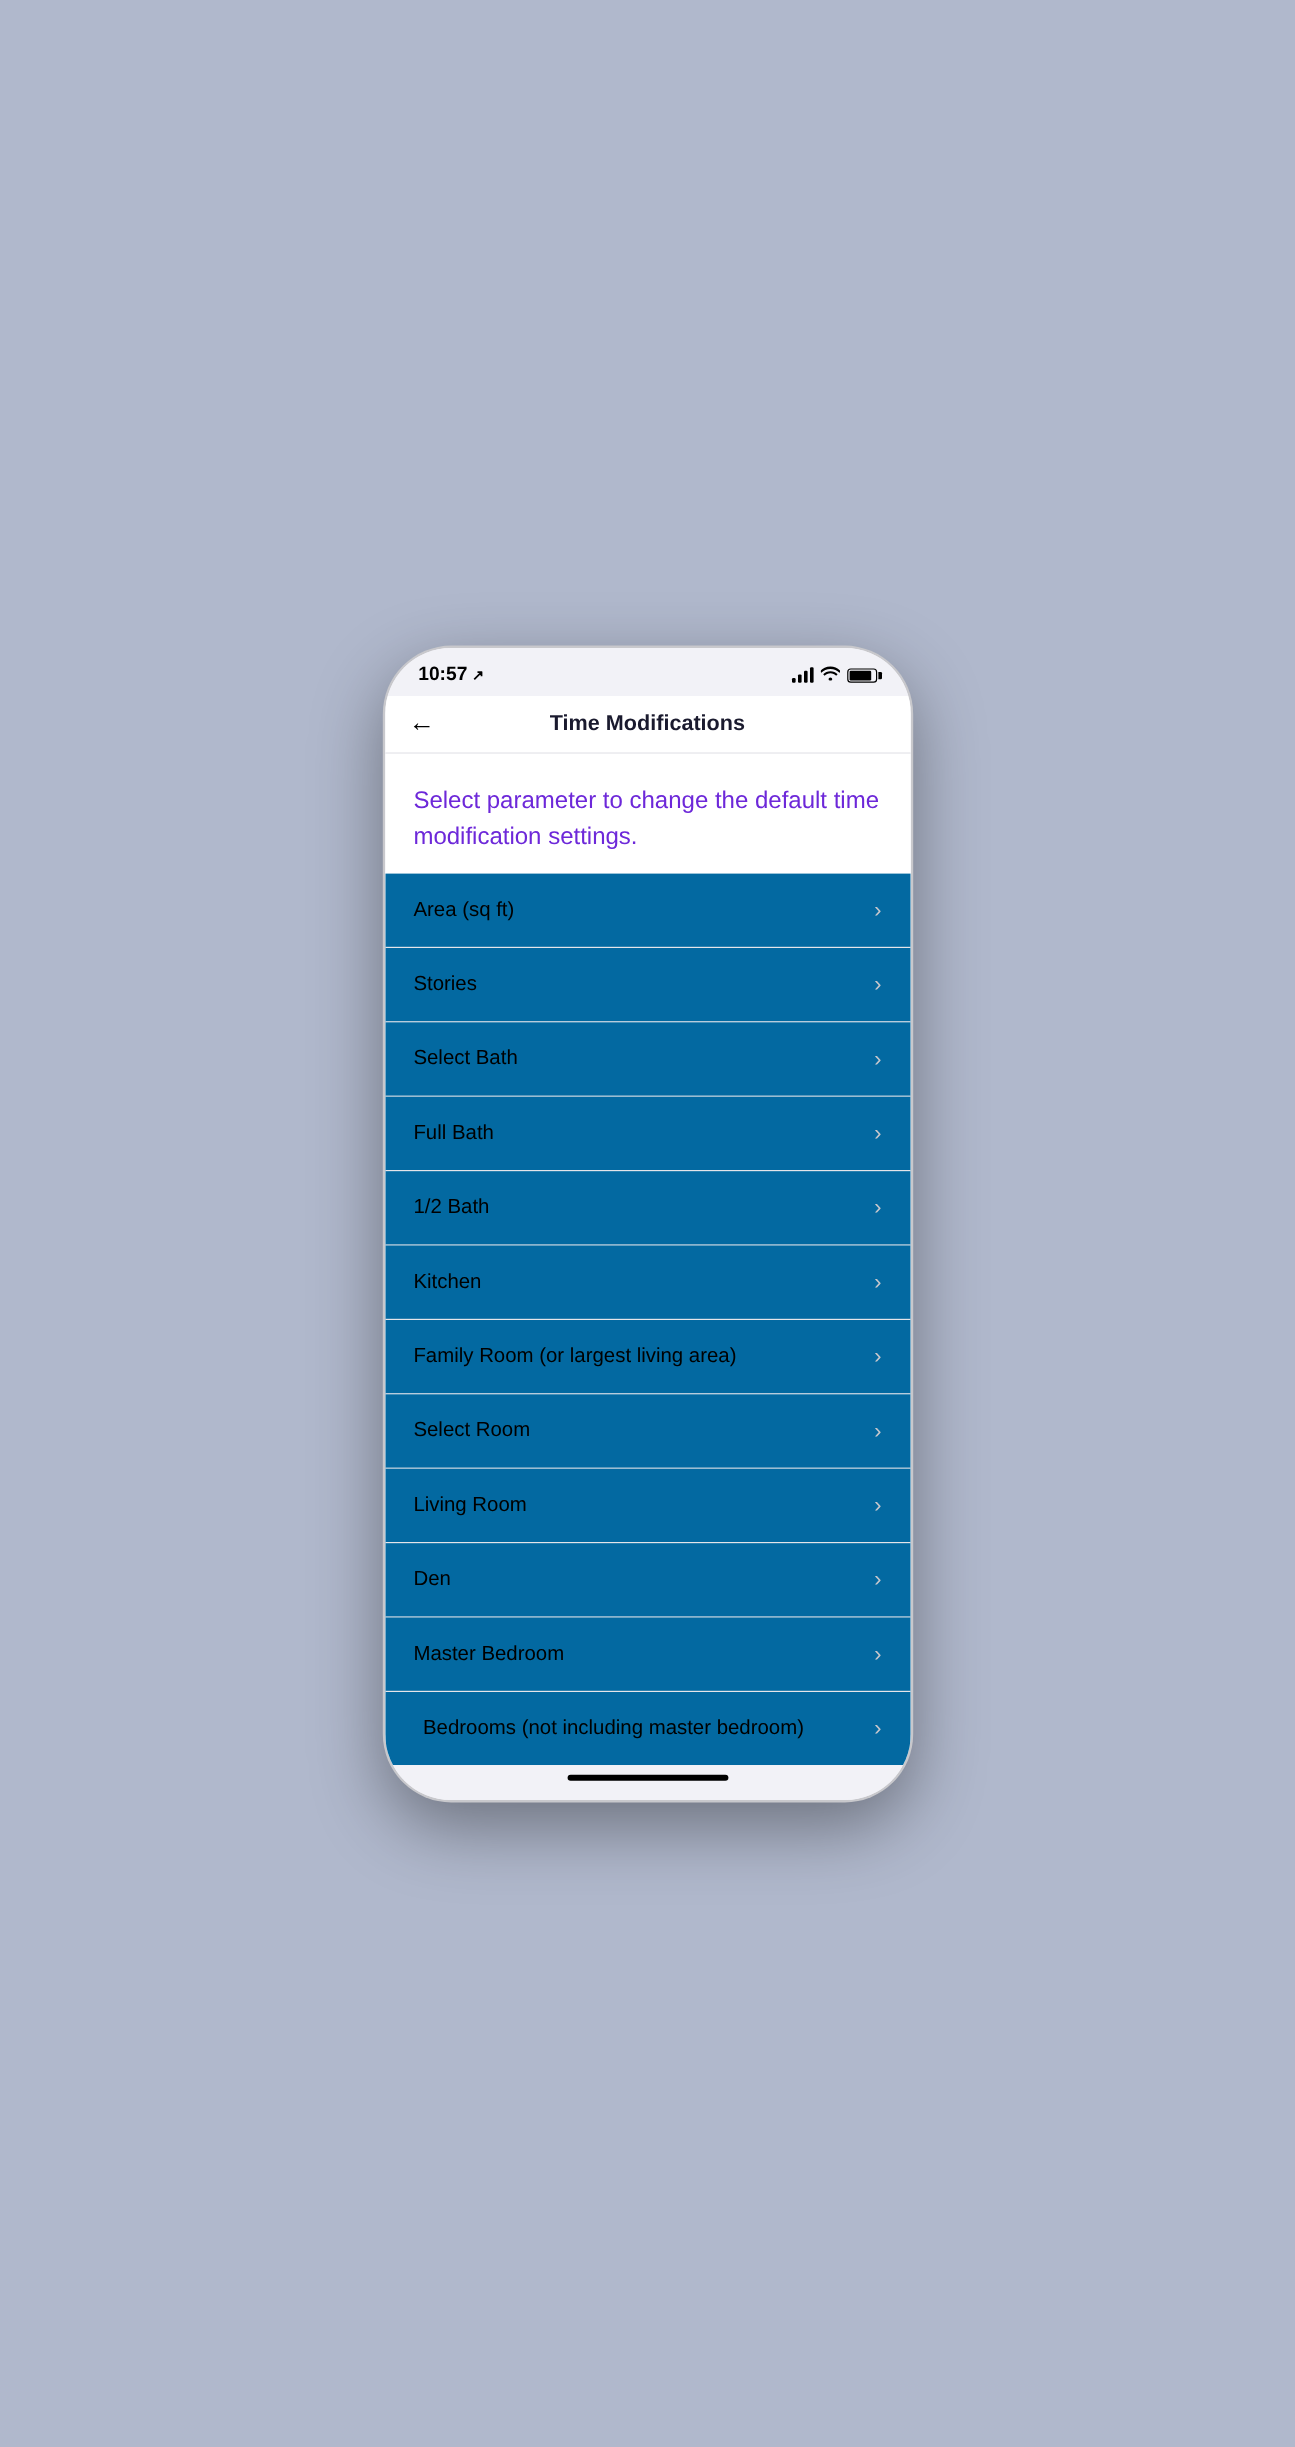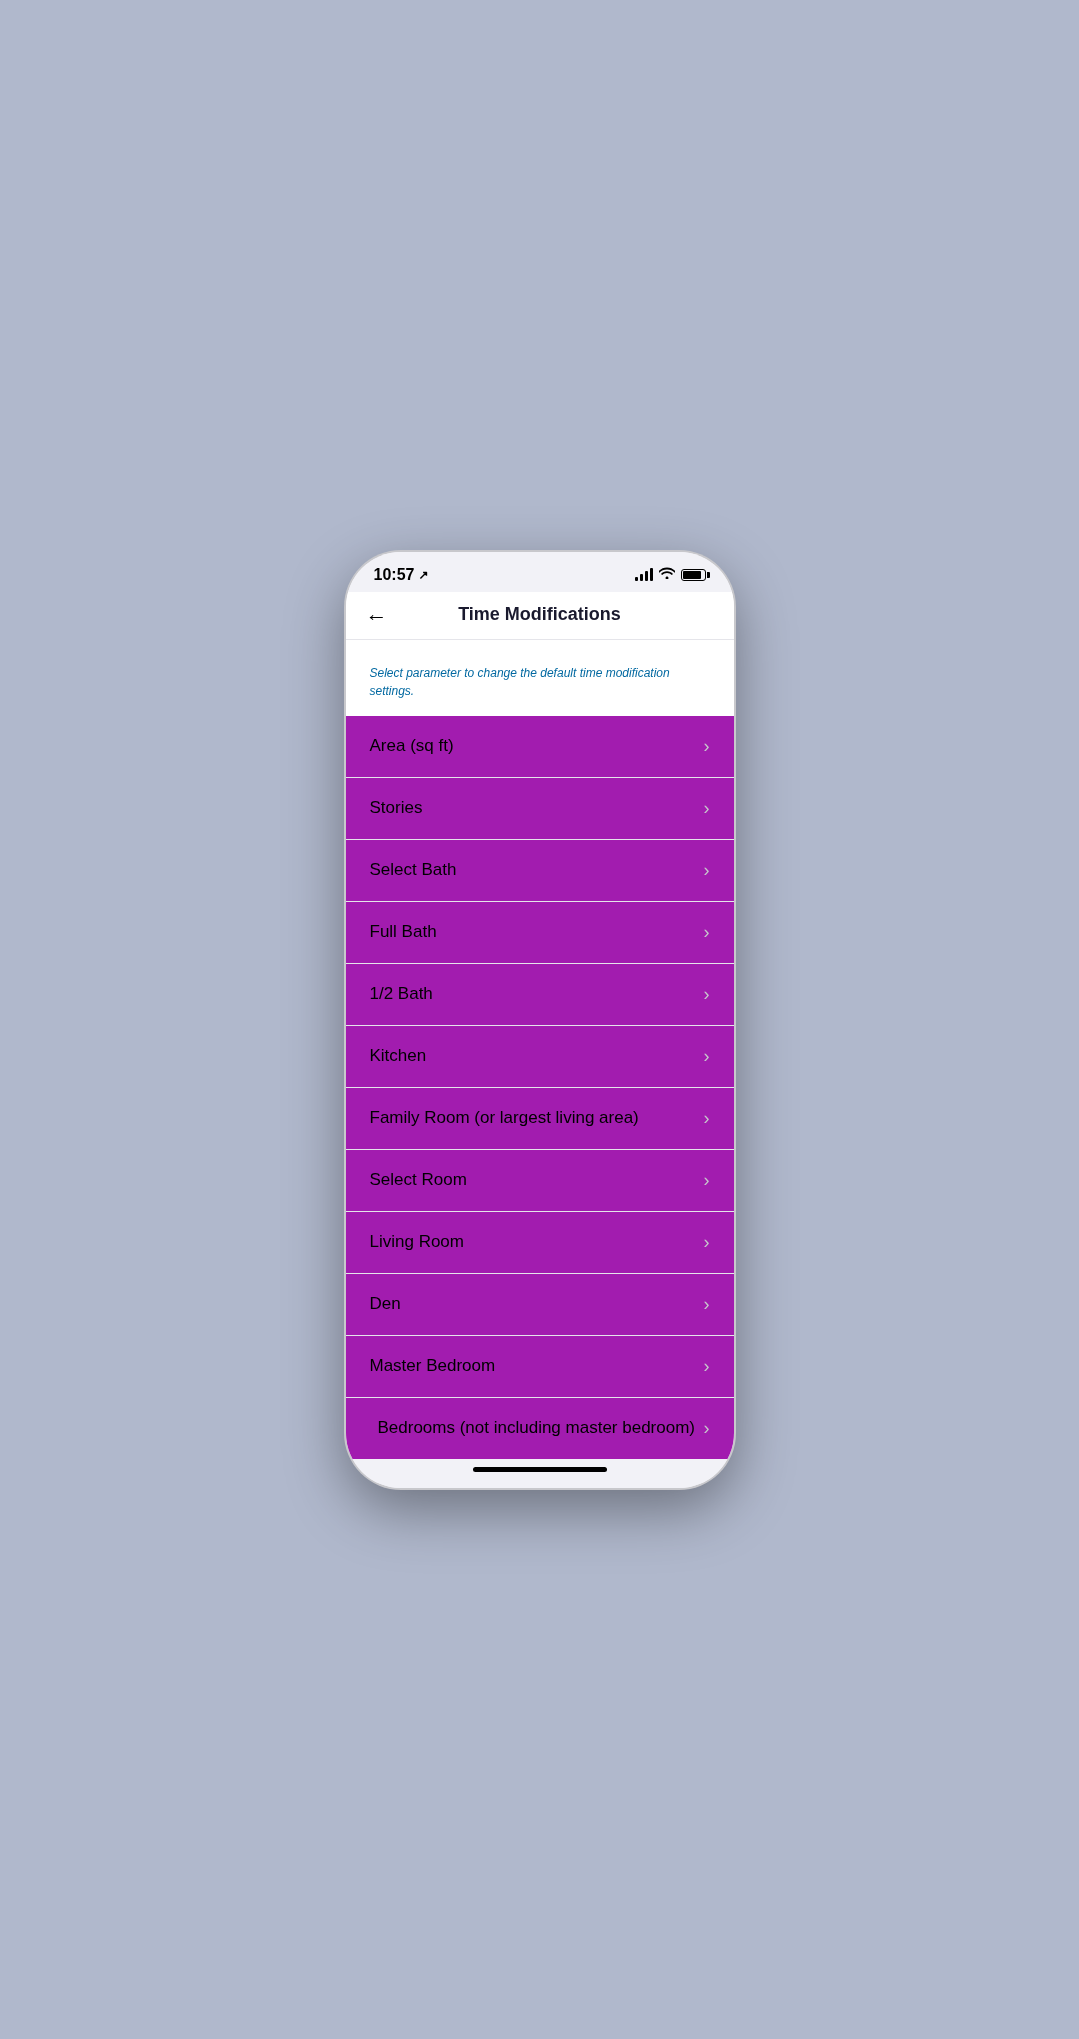--- a/index.html
+++ b/index.html
@@ -12,21 +12,21 @@
     body {
       background-color: #b0b8cc;
       display: flex;
       justify-content: center;
       align-items: center;
       min-height: 100vh;
       font-family: -apple-system, BlinkMacSystemFont, 'Helvetica Neue', Arial, sans-serif;
     }
 
     .phone-frame {
-      width: 388px;
+      width: 438px;
       min-height: 844px;
       background: #f2f2f7;
       border-radius: 55px;
       box-shadow: 0 0 0 2px #c8c8cc, 0 20px 60px rgba(0,0,0,0.4);
       overflow: hidden;
       position: relative;
       display: flex;
       flex-direction: column;
     }
 
@@ -135,32 +135,31 @@
 
     .content {
       flex: 1;
       background: #fff;
       overflow-y: auto;
       padding: 0;
     }
 
     .description {
       padding: 24px 24px 16px;
-      color: #0369a1;
-      font-size: 12px;
+      color: #6d28d9;
+      font-size: 20px;
       line-height: 1.5;
-      font-style: italic;
     }
 
     .list-item {
       display: flex;
       align-items: center;
       justify-content: space-between;
       padding: 20px 24px;
-      background: #a21caf;
+      background: #0369a1;
       cursor: pointer;
       border-bottom: 1px solid #e5e5ea;
     }
 
     .list-item:last-child {
       border-bottom: none;
       padding-left: 32px;
     }
 
     .list-item-label {

